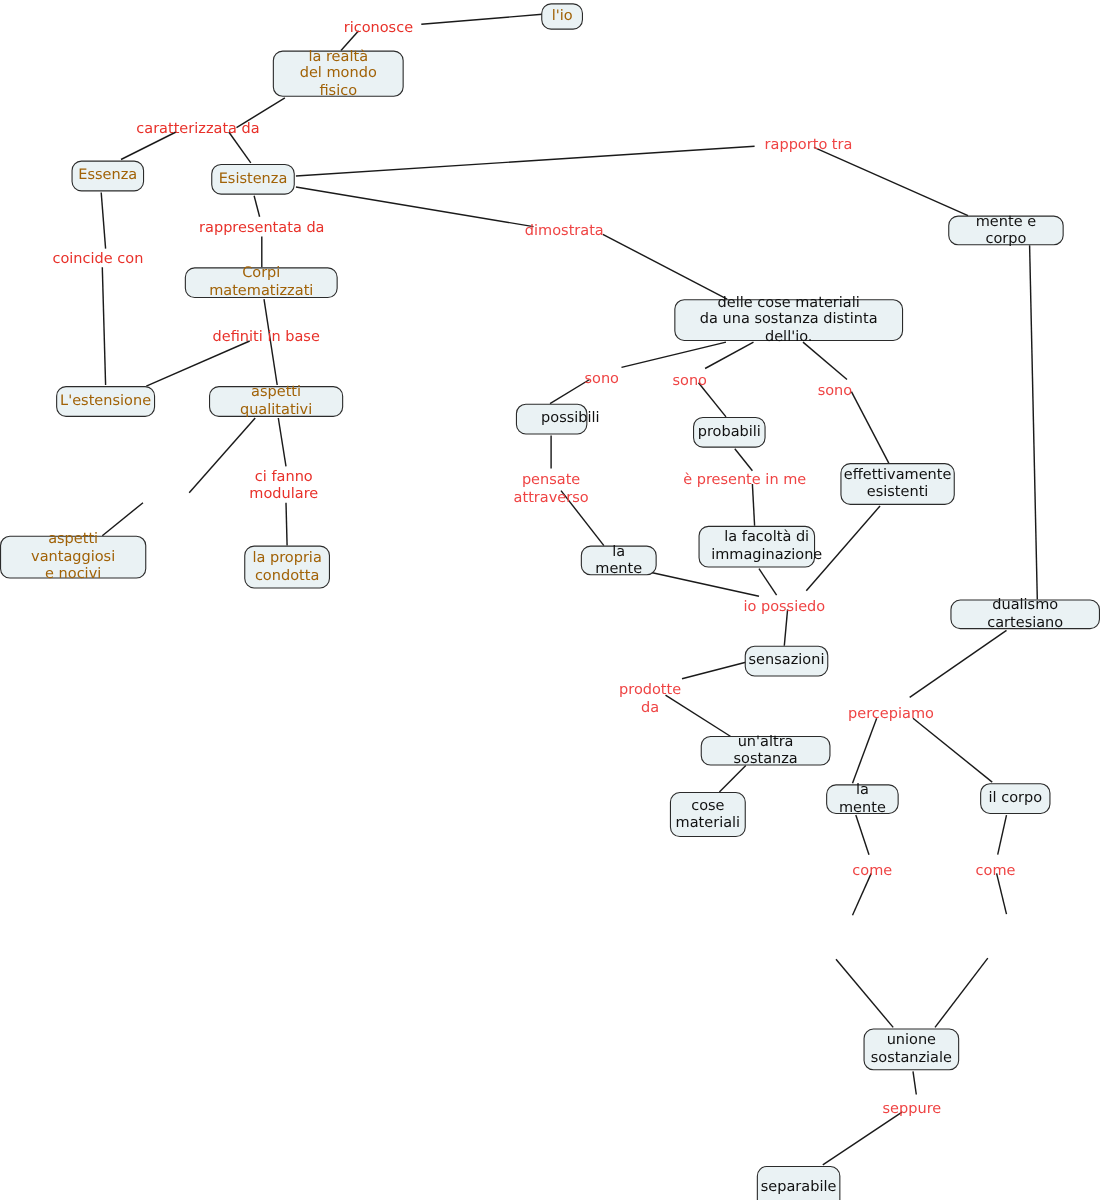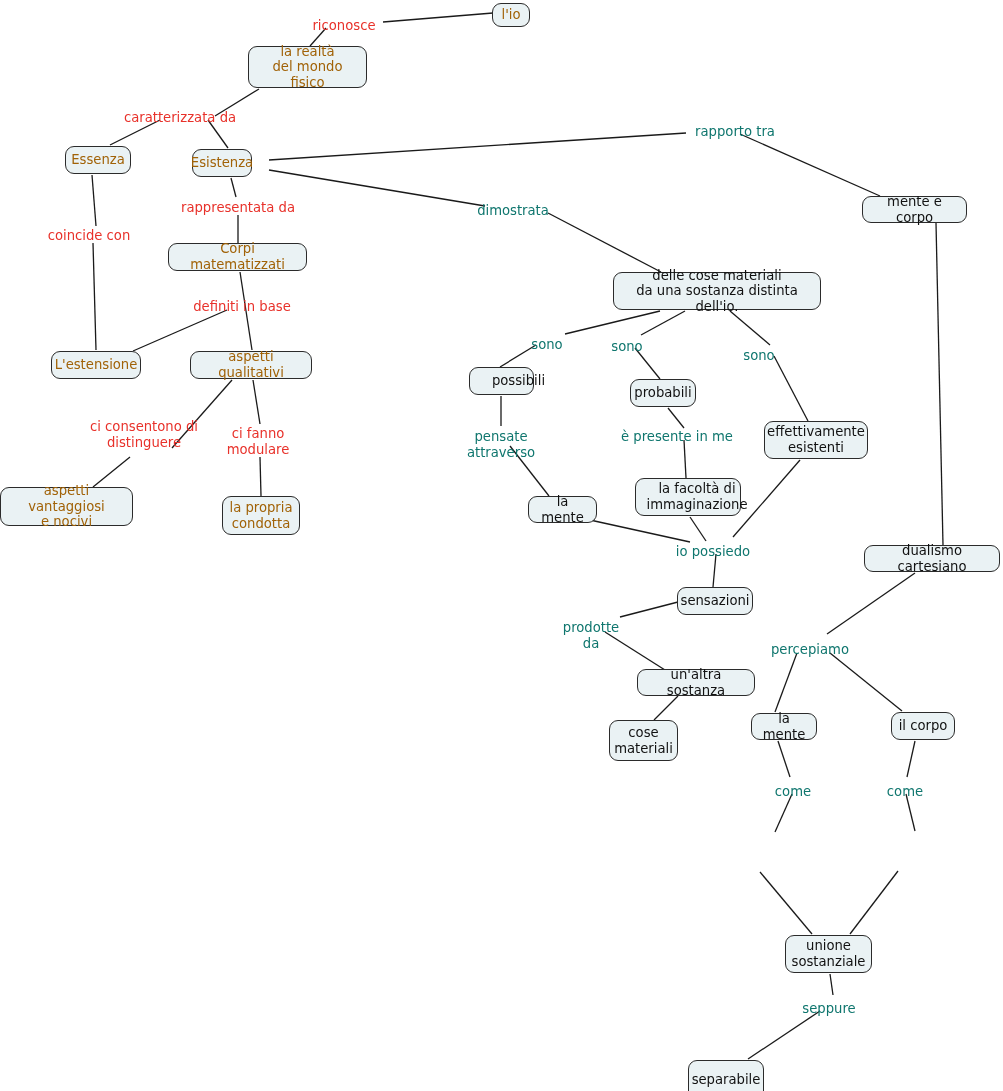--- a/index.html
+++ b/index.html
@@ -20,21 +20,21 @@
     line-height:1.18;
     font-size:13.2px;
     color:#111111;
     white-space:pre-line;
     padding:2px 6px;
   }
   .node.red{color:#a16207;}
   .elabel{
     position:absolute;
     font-size:13.2px;
-    color:#0f766e;
+    color:#ef4444;
     text-align:center;
     line-height:1.2;
     white-space:pre-line;
     transform:translateX(-50%);
   }
   .elabel.red{color:#e8312a;}
 </style>
 </head>
 <body>
 
@@ -92,39 +92,37 @@
 <div class="elabel red" style="left: 344px; top: 18px; width: 120px;">riconosce</div>
     <div class="elabel" style="left: 735px; top: 124px; width: 140px;">rapporto tra</div>
     <div class="elabel red" style="left: 180px; top: 110px; width: 170px;">caratterizzata da</div>
     <div class="elabel" style="left: 513px; top: 203px; width: 130px;">dimostrata</div>
     <div class="elabel red" style="left: 238px; top: 200px; width: 180px;">rappresentata da</div>
     <div class="elabel red" style="left: 89px; top: 228px; width: 140px;">coincide con</div>
     <div class="elabel red" style="left: 242px; top: 299px; width: 160px;">definiti in base</div>
     <div class="elabel" style="left: 547px; top: 337px; width: 70px;">sono</div>
     <div class="elabel" style="left: 627px; top: 339px; width: 70px;">sono</div>
     <div class="elabel" style="left: 759px; top: 348px; width: 70px;">sono</div>
-    <div class="elabel red" style="left: 144px; top: 419px; width: 170px;">ci consentono di
-distinguere</div>
     <div class="elabel red" style="left: 258px; top: 426px; width: 120px;">ci fanno
 modulare</div>
     <div class="elabel" style="left: 501px; top: 429px; width: 120px;">pensate
 attraverso</div>
     <div class="elabel" style="left: 677px; top: 429px; width: 180px;">è presente in me</div>
     <div class="elabel" style="left: 713px; top: 544px; width: 130px;">io possiedo</div>
     <div class="elabel" style="left: 591px; top: 620px; width: 110px;">prodotte
 da</div>
     <div class="elabel" style="left: 810px; top: 642px; width: 130px;">percepiamo</div>
     <div class="elabel" style="left: 793px; top: 784px; width: 80px;">come</div>
     <div class="elabel" style="left: 905px; top: 784px; width: 80px;">come</div>
     <div class="elabel" style="left: 829px; top: 1001px; width: 100px;">seppure</div>
     <div class="node red" style="left: 492px; top: 3px; width: 38px; height: 24px;">l'io</div>
     <div class="node red" style="left: 248px; top: 46px; width: 119px; height: 42px;">la realtà
 del mondo fisico</div>
     <div class="node red" style="left: 65px; top: 146px; width: 66px; height: 28px;">Essenza</div>
-    <div class="node red" style="left: 192px; top: 149px; width: 60px; height: 28px;">Esistenza</div>
+    <div class="node red" style="left: 192px; top: 149px; width: 76px; height: 28px;">Esistenza</div>
     <div class="node" style="left: 862px; top: 196px; width: 105px; height: 27px;">mente e corpo</div>
     <div class="node red" style="left: 168px; top: 243px; width: 139px; height: 28px;">Corpi matematizzati</div>
     <div class="node" style="left: 613px; top: 272px; width: 208px; height: 38px;">delle cose materiali
 da una sostanza distinta dell'io.</div>
     <div class="node red" style="left: 51px; top: 351px; width: 90px; height: 28px;">L'estensione</div>
     <div class="node red" style="left: 190px; top: 351px; width: 122px; height: 28px;">aspetti qualitativi</div>
     <div class="node" style="left: 469px; top: 367px; width: 65px; height: 28px; padding-left: 40px;">possibili</div>
     <div class="node" style="left: 630px; top: 379px; width: 66px; height: 28px;">probabili</div>
     <div class="node" style="left: 764px; top: 421px; width: 104px; height: 38px;">effettivamente
 esistenti</div>

